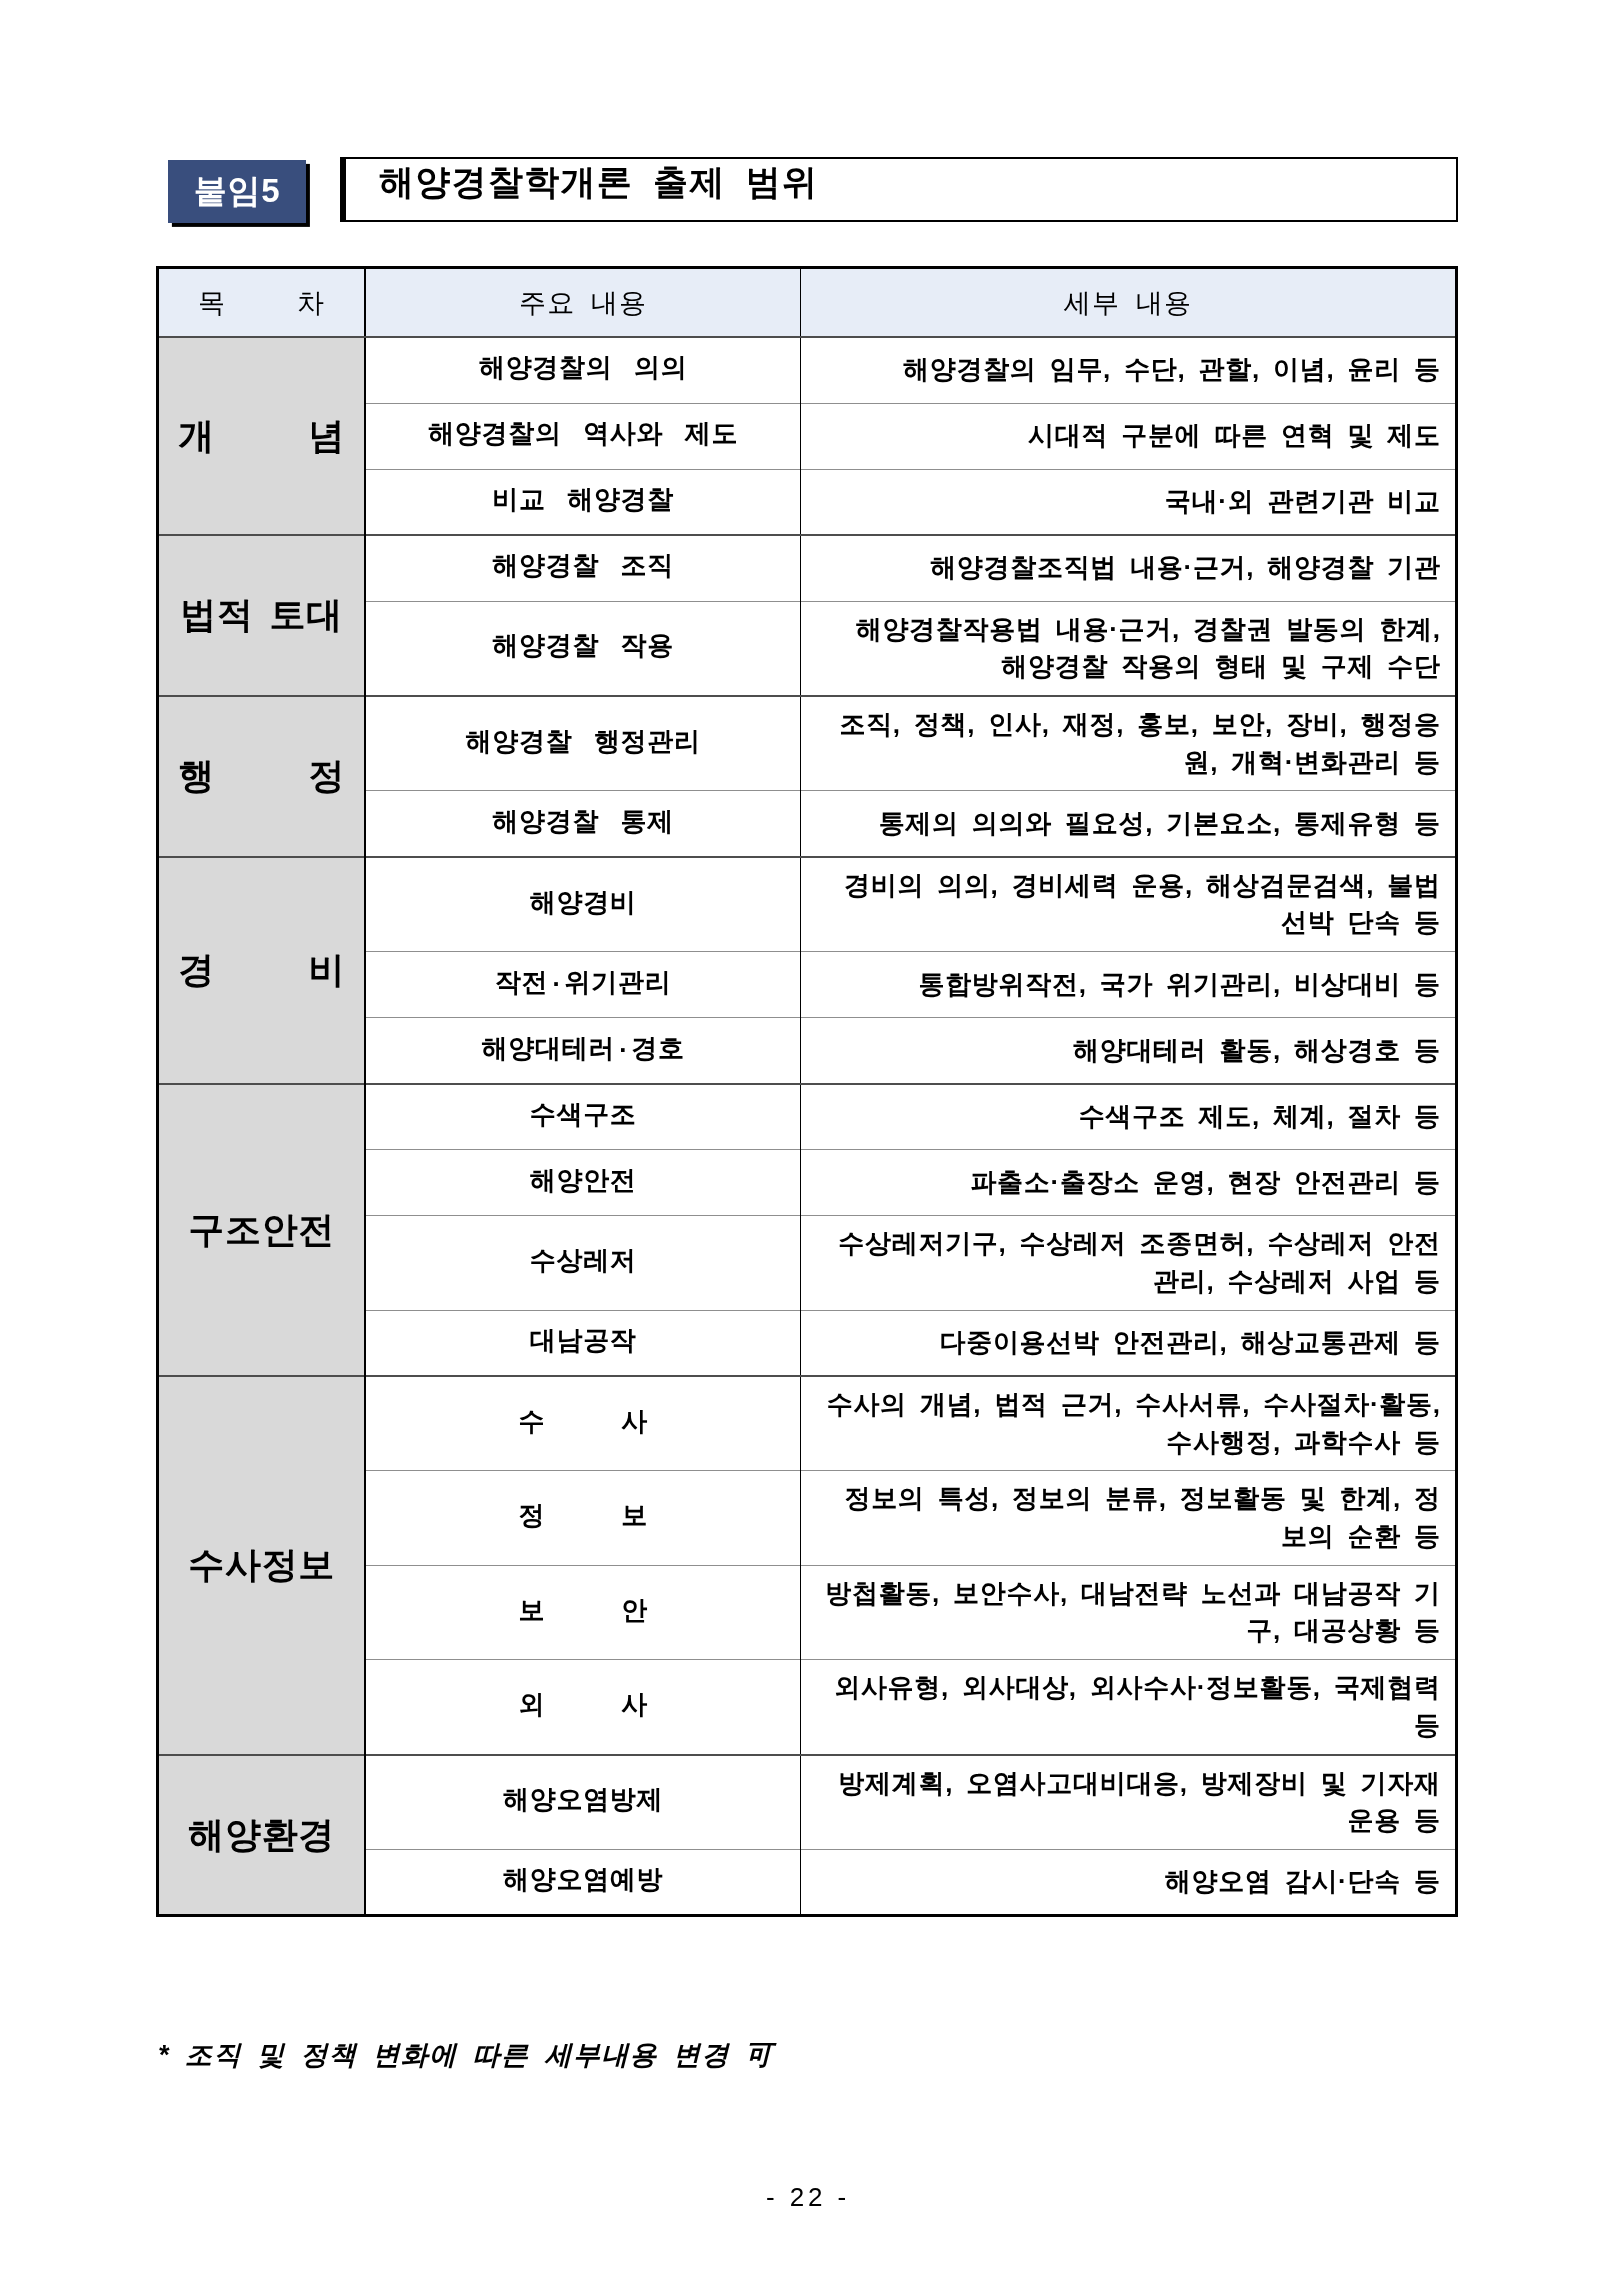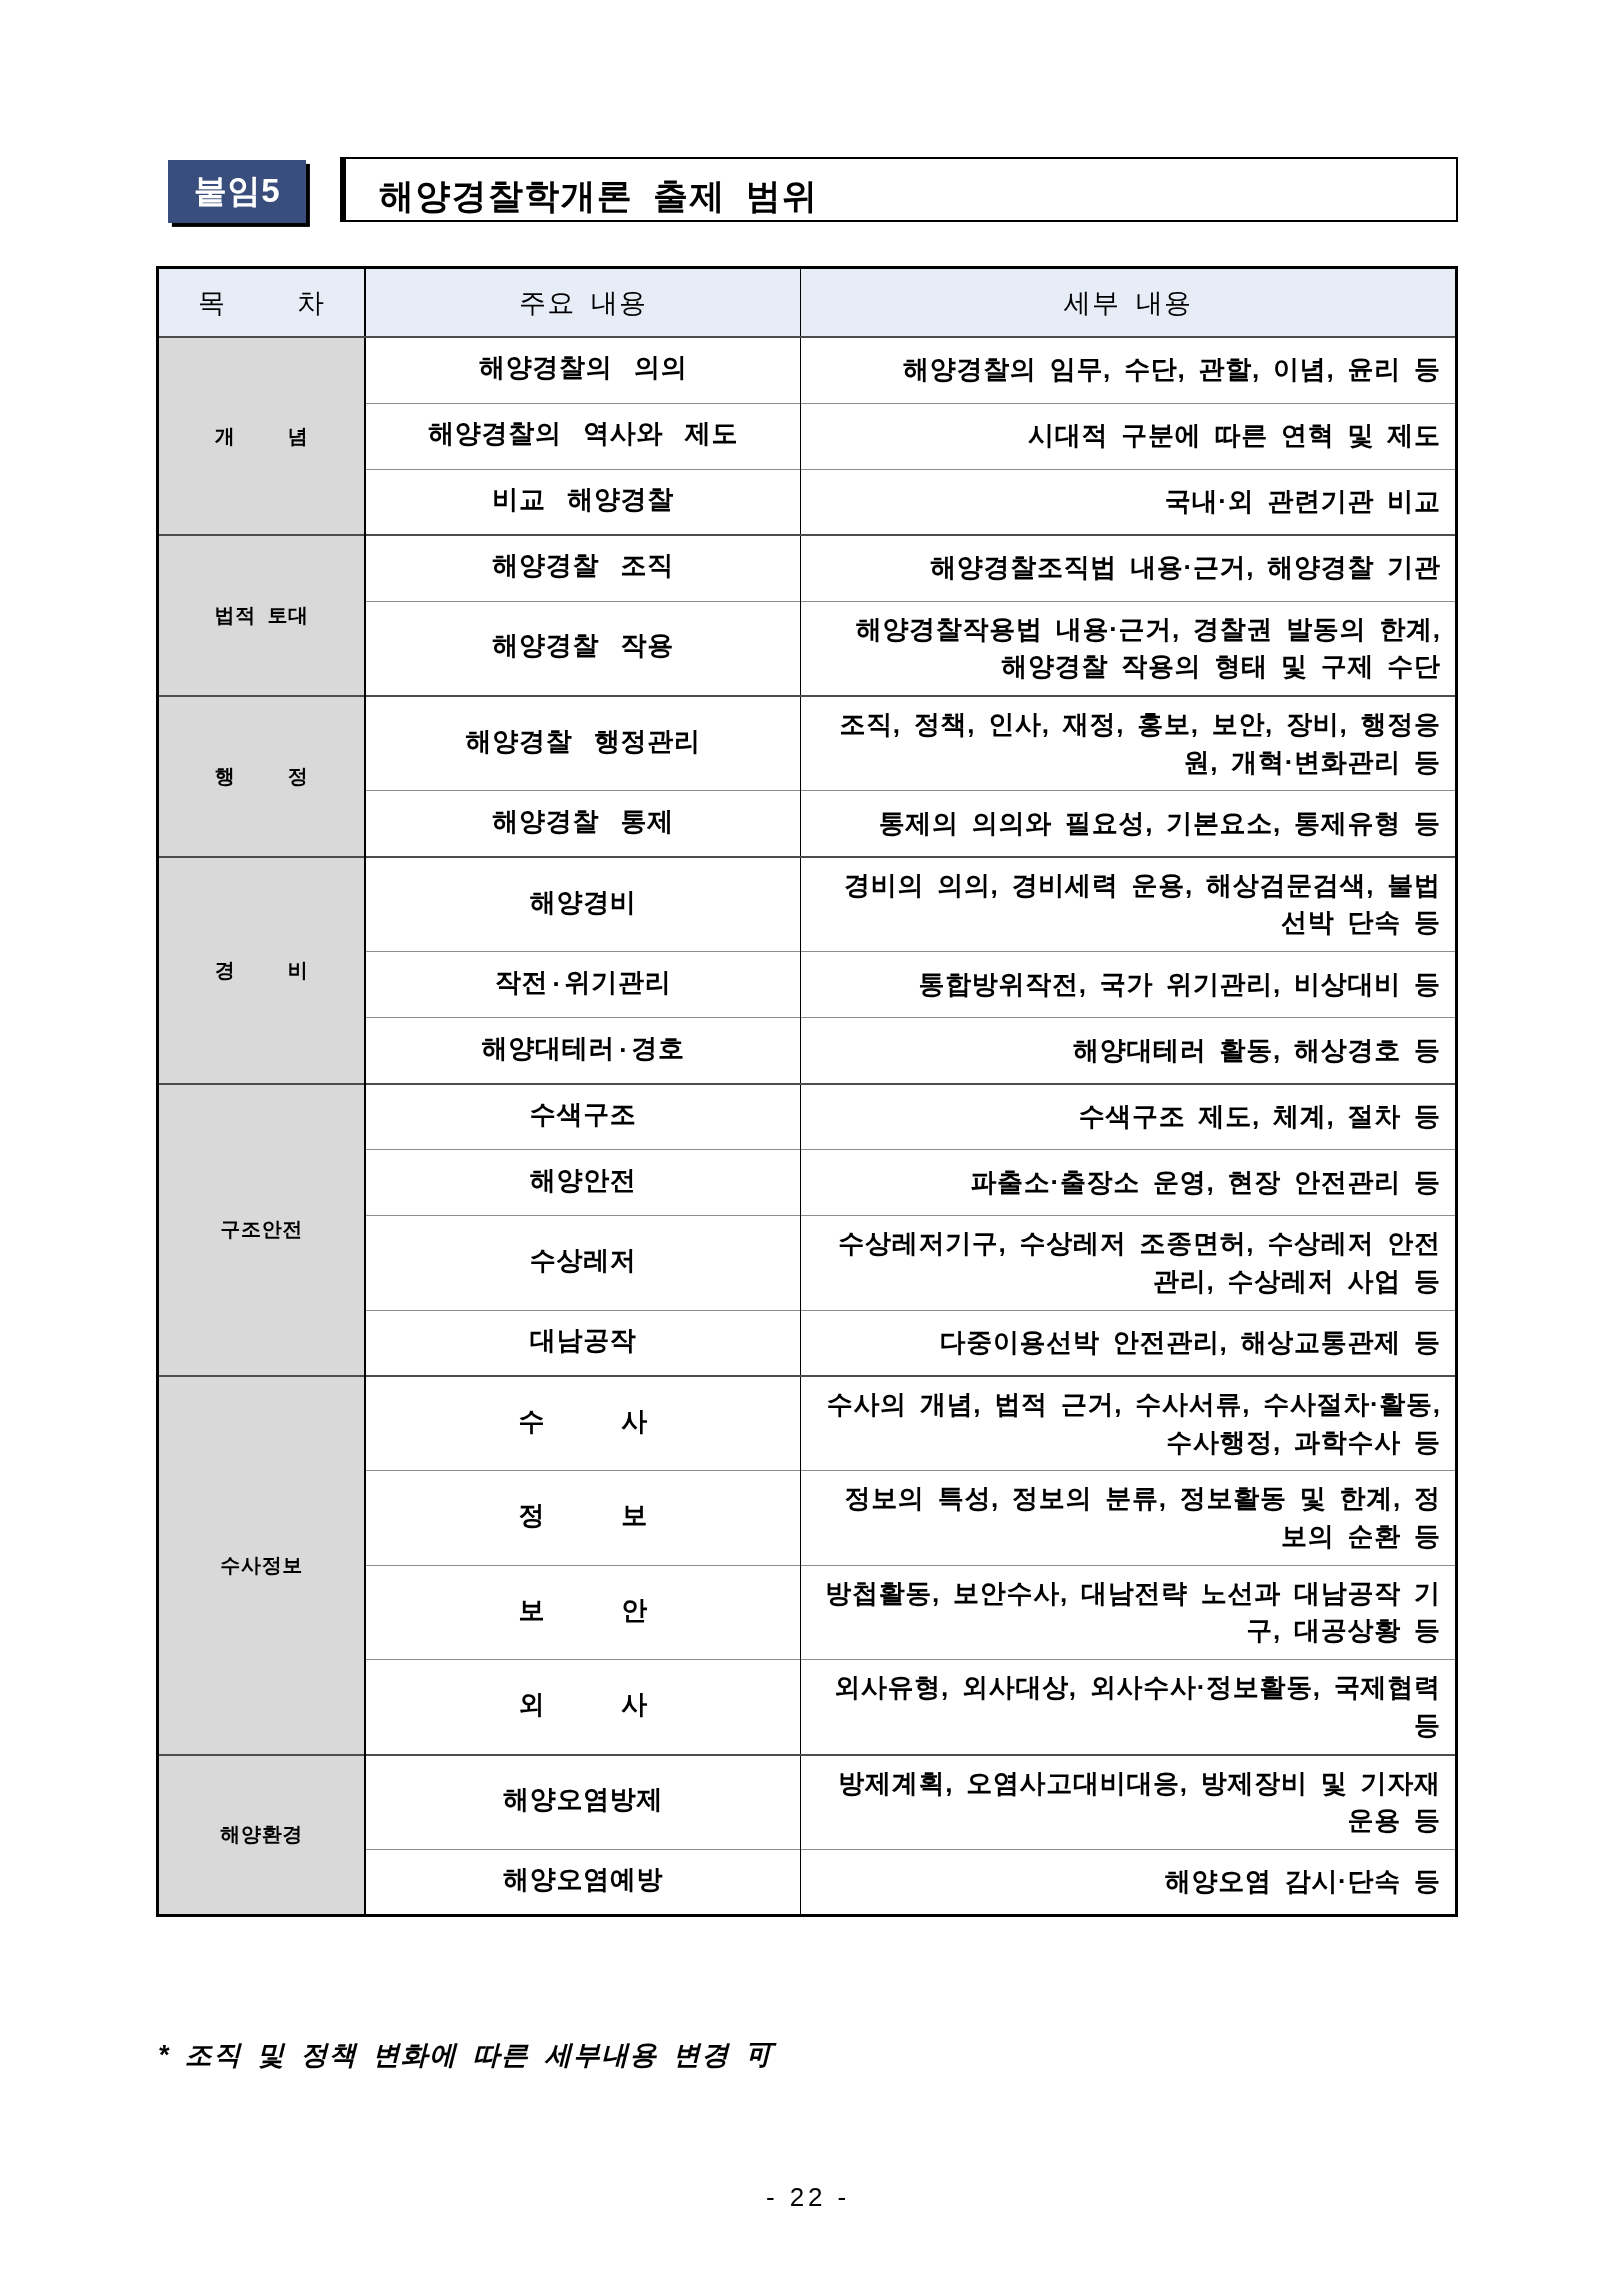--- a/index.html
+++ b/index.html
@@ -15,21 +15,21 @@
     color:#fff;font-size:33px;font-weight:700;
     display:flex;align-items:center;justify-content:center;
     box-shadow:3.9px 3.9px 0 #000;
     letter-spacing:0.7px;
     margin-left:8px;
   }
   .hdr-titlebox{
     position:absolute;left:340px;top:157px;width:1118px;height:65px;
     border:2px solid #000;border-left-width:6.5px;
     background:#fff;
-    display:flex;align-items:flex-end;
+    display:flex;align-items:flex-start;
     box-sizing:border-box;
   }
   .hdr-title{
     font-size:35px;font-weight:700;letter-spacing:1.3px;
     padding-left:33px;word-spacing:9px;
   }
   
   .tbl-wrap{position:absolute;left:156px;top:266px;width:1302px;}
   table{border-collapse:collapse;width:100%;table-layout:fixed;border:3.3px solid #000;}
   col.c1{width:16%;} col.c2{width:33.5%;} col.c3{width:50.5%;}
@@ -43,21 +43,21 @@
   th.col-main{border-right:1.3px solid #000;}
   td{
     font-size:26px;font-weight:600;height:66px;
     border-top:1.3px solid #8f8f8f;
     vertical-align:middle;line-height:1.45;
     letter-spacing:0.7px;word-spacing:5.2px;
     padding:9px 11.7px;box-sizing:border-box;
   }
   td.cat{
     background:var(--category-bg,#D9D9D9);
-    text-align:center;font-weight:700;font-size:20px;
+    text-align:center;font-weight:700;font-size:36px;
     border-right:2px solid #000;
   }
   td.main{text-align:center;border-right:1.3px solid #000;font-family:Liberation Mono, monospace;}
   td.detail{text-align:right;padding-left:17px;padding-right:14.3px;}
   tr.group-start td{border-top:2px solid #4d4d4d;}
   .spread{word-spacing:2.3em;}
   
   .footnote{
     position:absolute;left:158px;top:2037px;
     font-size:27px;font-weight:600;letter-spacing:1.3px;word-spacing:6.5px;font-style:italic;

